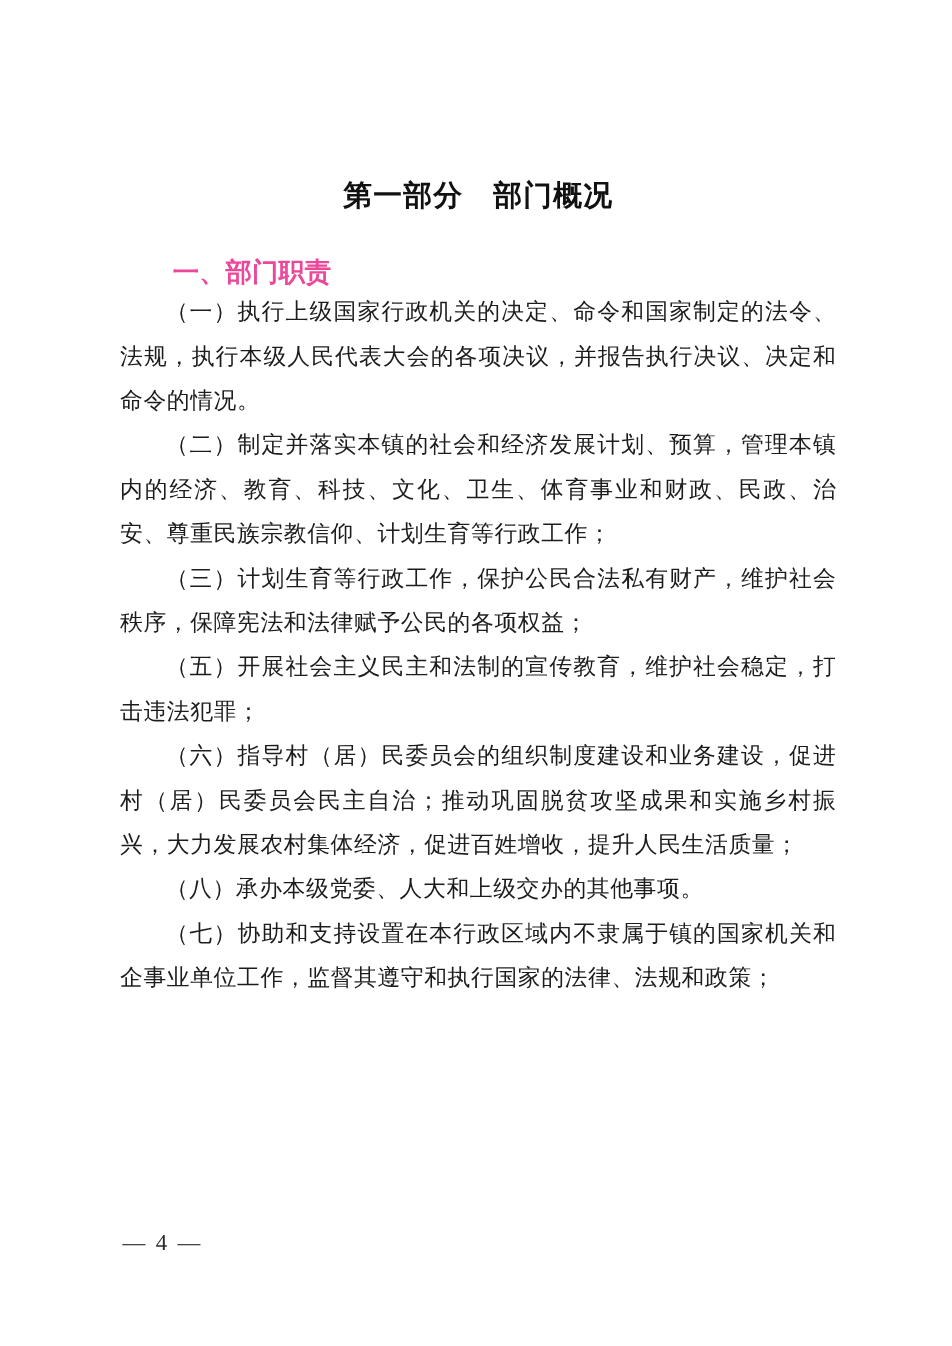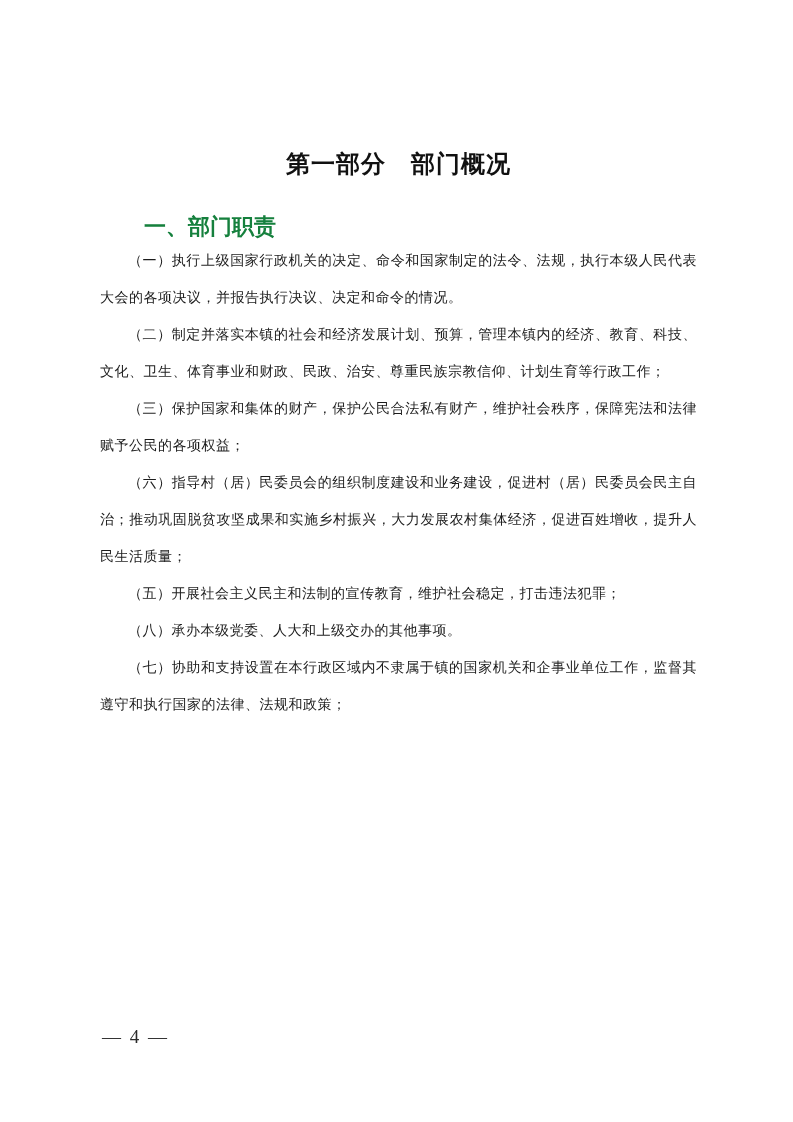--- a/index.html
+++ b/index.html
@@ -32,25 +32,25 @@
     color: #111111;
     letter-spacing: 1px;
   }
   .section-heading {
     margin: 32px 0 0 0;
     font-family: Liberation Serif, serif;
     font-size: 22px;
     font-weight: bold;
     line-height: 30px;
     text-indent: 2em;
-    color: #15803d;
+    color: #ec4899;
   }
   .para {
     margin: 0;
-    font-size: 14px;
+    font-size: 19px;
     line-height: 37px;
     text-indent: 2em;
     text-align: justify;
     letter-spacing: 0.5px;
   }
   .page-number {
     position: absolute;
     left: 102px;
     top: 1026px;
     font-size: 19px;
@@ -61,20 +61,20 @@
 </style>
 </head>
 <body>
 
 <div class="page">
   <div class="content">
     <h1 class="doc-title">第一部分　部门概况</h1>
     <h2 class="section-heading">一、部门职责</h2>
     <p class="para">（一）执行上级国家行政机关的决定、命令和国家制定的法令、法规，执行本级人民代表大会的各项决议，并报告执行决议、决定和命令的情况。</p>
     <p class="para">（二）制定并落实本镇的社会和经济发展计划、预算，管理本镇内的经济、教育、科技、文化、卫生、体育事业和财政、民政、治安、尊重民族宗教信仰、计划生育等行政工作；</p>
-    <p class="para">（三）保护国家和集体的财产，保护公民合法私有财产，维护社会秩序，保障宪法和法律赋予公民的各项权益；</p>
+    <p class="para">（三）计划生育等行政工作，保护公民合法私有财产，维护社会秩序，保障宪法和法律赋予公民的各项权益；</p>
+    <p class="para">（五）开展社会主义民主和法制的宣传教育，维护社会稳定，打击违法犯罪；</p>
     <p class="para">（六）指导村（居）民委员会的组织制度建设和业务建设，促进村（居）民委员会民主自治；推动巩固脱贫攻坚成果和实施乡村振兴，大力发展农村集体经济，促进百姓增收，提升人民生活质量；</p>
-    <p class="para">（五）开展社会主义民主和法制的宣传教育，维护社会稳定，打击违法犯罪；</p>
     <p class="para">（八）承办本级党委、人大和上级交办的其他事项。</p>
     <p class="para">（七）协助和支持设置在本行政区域内不隶属于镇的国家机关和企事业单位工作，监督其遵守和执行国家的法律、法规和政策；</p>
   </div>
   <div class="page-number">— 4 —</div>
 </div>
 
 </body></html>

